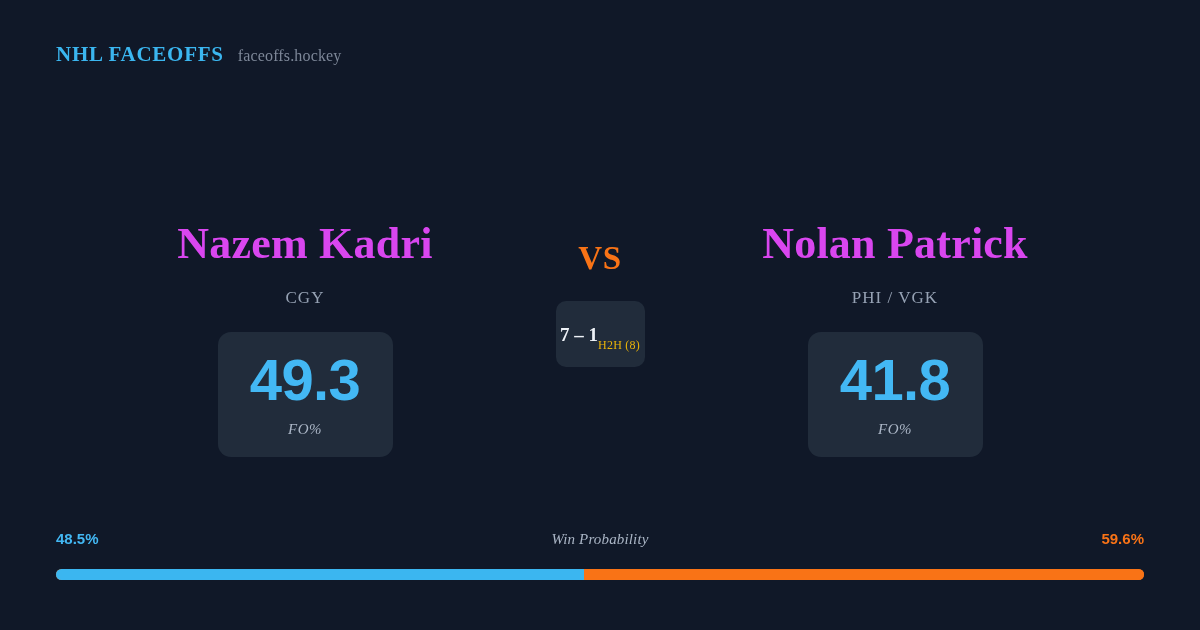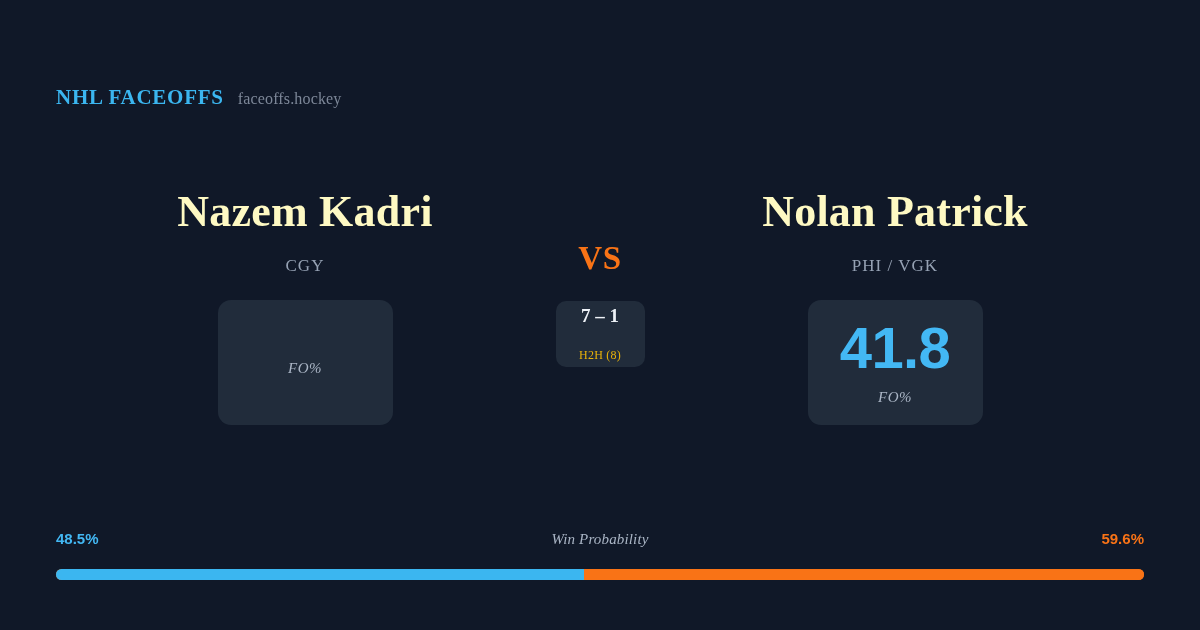--- a/index.html
+++ b/index.html
@@ -22,21 +22,20 @@
   }
 
   
   .header {
     position: absolute;
     left: 56px;
     top: 44px;
     display: flex;
     align-items: baseline;
     gap: 14px;
-    margin-top: 43px;
   }
   .brand {
     font-family: "Liberation Serif", serif;
     font-weight: bold;
     font-size: 21px;
     letter-spacing: 0.035em;
     color: #3bb6f0;
     line-height: 1;
   }
   .brand-domain {
@@ -60,24 +59,25 @@
   .player {
     width: 430px;
     display: flex;
     flex-direction: column;
     align-items: center;
   }
   .player-name {
     font-family: "Liberation Serif", serif;
     font-weight: bold;
     font-size: 44px;
-    color: #fef9c3;
+    color: #d946ef;
     line-height: 1.08;
     white-space: nowrap;
     letter-spacing: 0.005em;
+    margin-top: 32px;
   }
   .player-team {
     font-family: "Liberation Serif", serif;
     font-size: 17px;
     color: #96a2b4;
     letter-spacing: 0.06em;
     margin-top: 20px;
   }
   .stat-card {
     margin-top: 24px;
@@ -124,21 +124,21 @@
     line-height: 1;
     letter-spacing: 0.02em;
   }
   .h2h-box {
     margin-top: 26px;
     width: 89px;
     height: 66px;
     background: #212c3b;
     border-radius: 10px;
     display: flex;
-    flex-direction: column;
+    flex-direction: row;
     align-items: center;
     justify-content: center;
     text-align: right;
   }
   .h2h-record {
     font-family: "Liberation Serif", serif;
     font-weight: bold;
     font-size: 19px;
     color: #eef2f7;
     line-height: 1;
@@ -211,20 +211,21 @@
     <span class="brand">NHL FACEOFFS</span>
     <span class="brand-domain">faceoffs.hockey</span>
   </div>
 
   <div class="matchup">
 
     <div class="player">
       <div class="player-name">Nazem Kadri</div>
       <div class="player-team">CGY</div>
       <div class="stat-card">
+        <div class="stat-value">49.3</div>
         <div class="stat-label">FO%</div>
       </div>
     </div>
 
     <div class="center">
       <div class="vs-text">VS</div>
       <div class="h2h-box">
         <div class="h2h-record">7 – 1</div>
         <div class="h2h-label">H2H (8)</div>
       </div>

